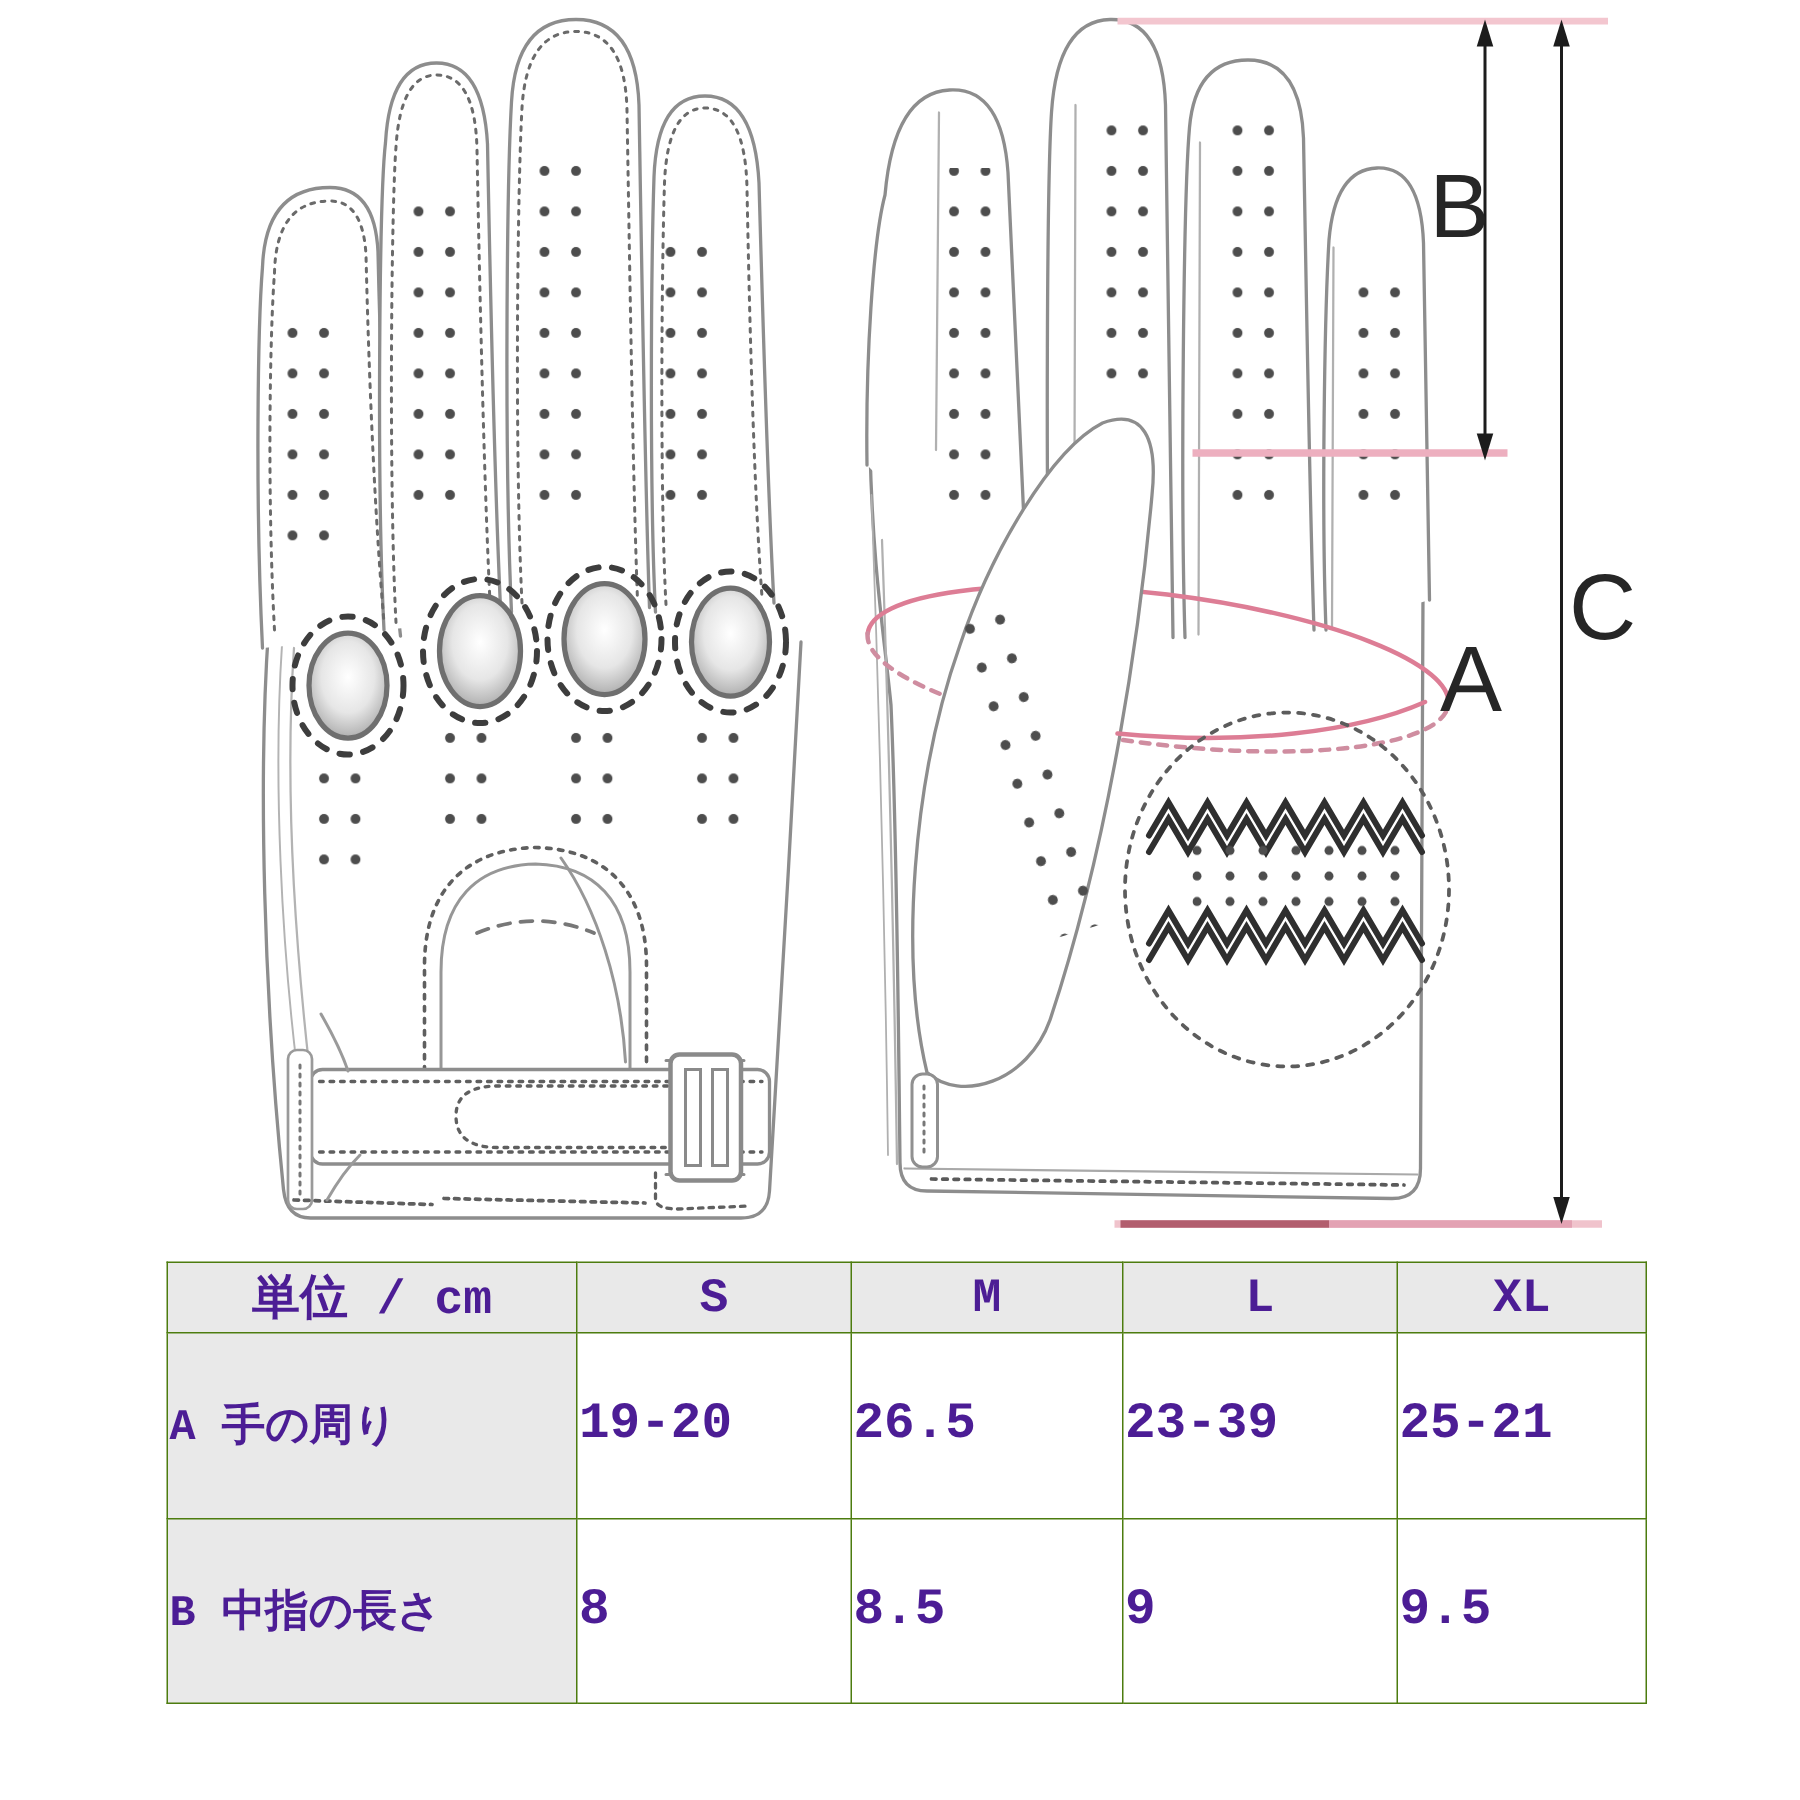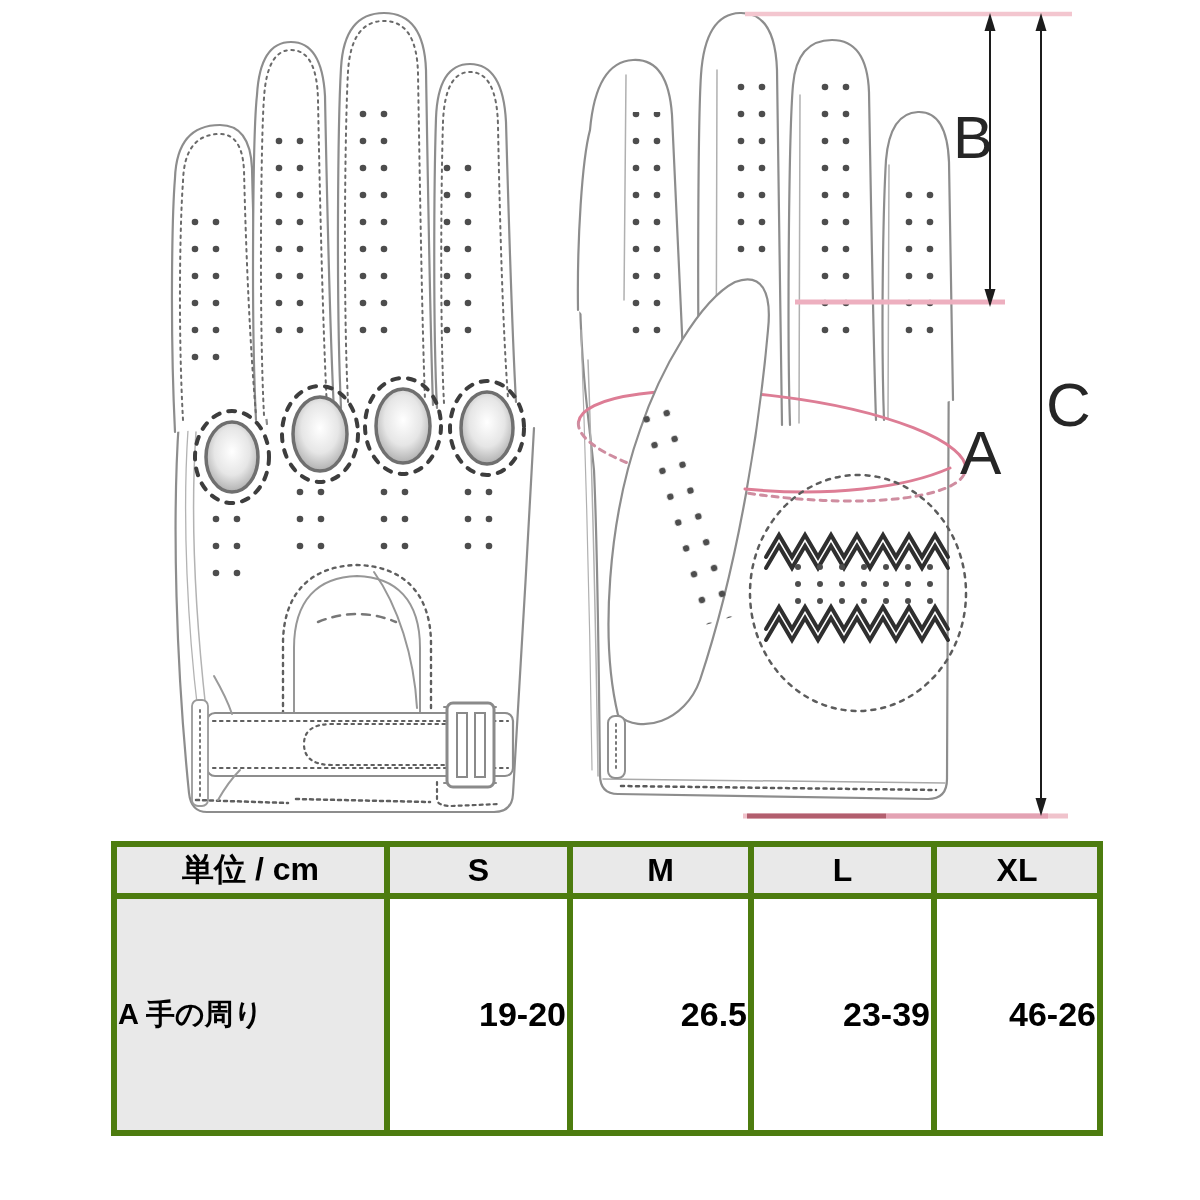--- a/index.html
+++ b/index.html
@@ -4,26 +4,26 @@
 <style>
   html,body{margin:0;padding:0;background:#ffffff;}
   body{width:1200px;height:1200px;font-family:"Liberation Sans","DejaVu Sans",sans-serif;}
   .stage{position:relative;width:1200px;height:1200px;background:#fff;overflow:hidden;}
   .stage svg{position:absolute;left:0;top:0;}
   table.size-table{
     position:absolute;left:111px;top:841px;width:986px;height:295px;
     border-collapse:collapse;table-layout:fixed;background:#fff;
   }
   table.size-table th,table.size-table td{
-    border:6px solid #4d7c0f;font-weight:bold;color:#000000;vertical-align:middle;
-    font-family:Liberation Sans, sans-serif;
+    border:1px solid #4d7c0f;font-weight:bold;color:#4c1d95;vertical-align:middle;
+    font-family:Liberation Mono, monospace;
   }
   table.size-table thead th{background:#e9e9e9;font-size:32px;text-align:center;}
   table.size-table td.rowlabel{background:#e9e9e9;text-align:left;font-size:29px;}
-  table.size-table td.val{background:#ffffff;text-align:right;font-size:34px;}
+  table.size-table td.val{background:#ffffff;text-align:left;font-size:34px;}
   .letter{font-family:"Liberation Sans","DejaVu Sans",sans-serif;font-weight:400;fill:#262626;}
 </style>
 </head>
 <body>
 
 <div class="stage">
 
 <svg width="1200" height="840" viewBox="0 0 1200 840">
   <defs>
     <radialGradient id="holeGrad" cx="50%" cy="42%" r="62%">
@@ -199,18 +199,25 @@
       <th>L</th>
       <th>XL</th>
     </tr>
   </thead>
   <tbody>
     <tr>
       <td class="rowlabel">A 手の周り</td>
       <td class="val">19-20</td>
       <td class="val">26.5</td>
       <td class="val">23-39</td>
-      <td class="val">46-26</td>
+      <td class="val">25-21</td>
+    </tr>
+    <tr>
+      <td class="rowlabel">B 中指の長さ</td>
+      <td class="val">8</td>
+      <td class="val">8.5</td>
+      <td class="val">9</td>
+      <td class="val">9.5</td>
     </tr>
   </tbody>
 </table>
 
 </div>
 
 </body></html>

